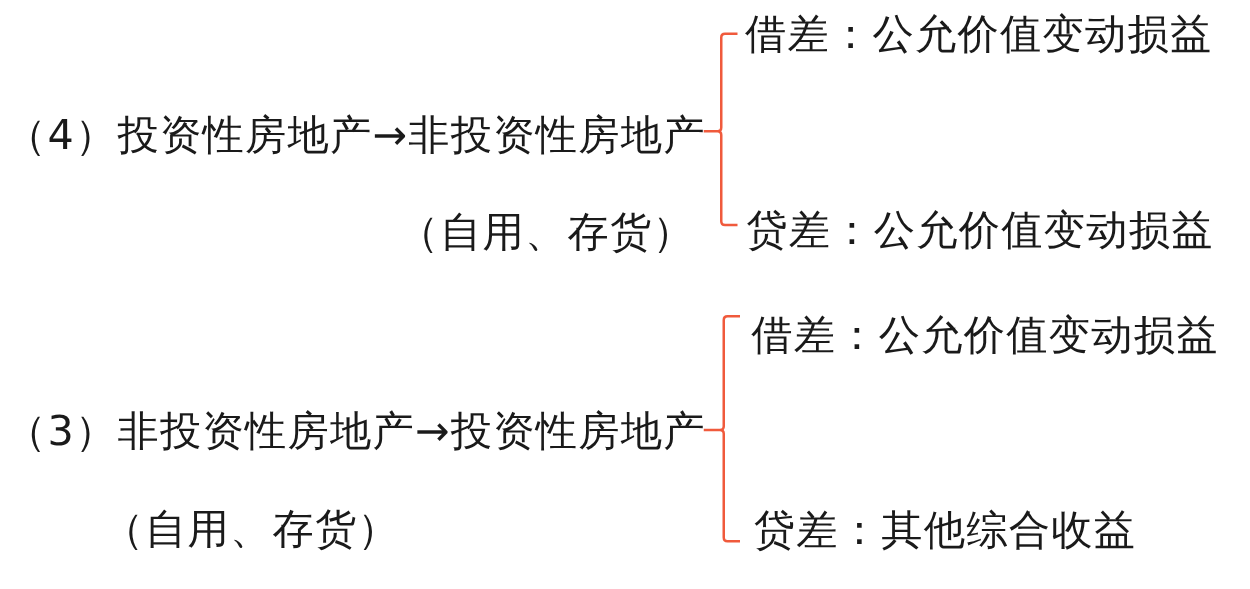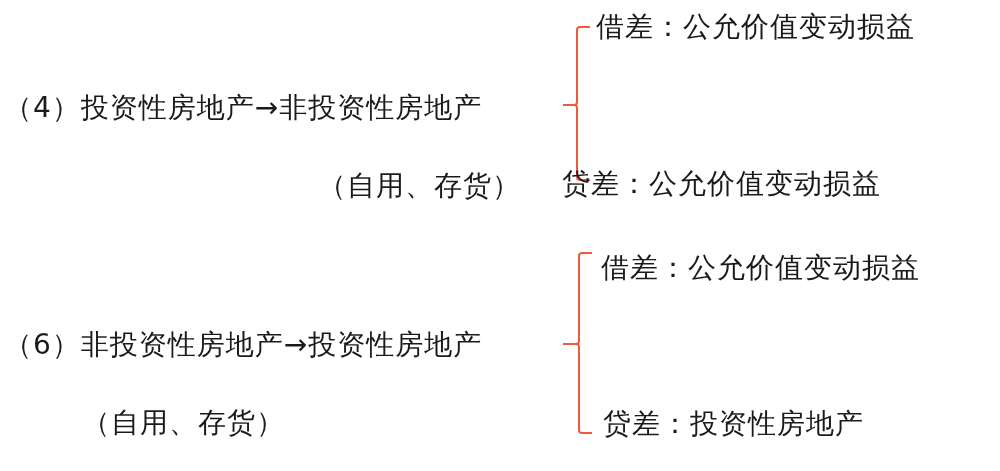--- a/index.html
+++ b/index.html
@@ -10,21 +10,21 @@
     body {
       width: 1000px;
       height: 471px;
       position: relative;
       overflow: hidden;
       font-family: "DejaVu Sans", "Liberation Sans", sans-serif;
       color: #1a1a1a;
     }
     .txt {
       position: absolute;
-      font-size: 28px;
+      font-size: 33px;
       line-height: 36px;
       white-space: nowrap;
       letter-spacing: 1px;
     }
     .brace {
       position: absolute;
       overflow: visible;
     }
     .brace path {
       fill: none;
@@ -37,26 +37,26 @@
 
 <div>
   <div class="txt" style="left:4px; top:90px;">（4）投资性房地产→非投资性房地产</div>
   <div class="txt" style="left:318px; top:168px;">（自用、存货）</div>
 
   <svg class="brace" style="left:560px; top:20px;" width="34" height="170">
     <path d="M30 7 L20 7 Q17 7 17 10 L17 82 Q17 85 14 85 L3 85 M14 85 Q17 85 17 88 L17 157 Q17 160 20 160 L30 160"></path>
   </svg>
 
   <div class="txt" style="left:596px; top:9px;">借差：公允价值变动损益</div>
-  <div class="txt" style="left:562px; top:166px;">贷差：公允价值变动损益</div>
+  <div class="txt" style="left:597px; top:166px;">贷差：公允价值变动损益</div>
 </div>
 
 <div>
-  <div class="txt" style="left:4px; top:327px;">（6）非投资性房地产→投资性房地产</div>
+  <div class="txt" style="left:4px; top:327px;">（3）非投资性房地产→投资性房地产</div>
   <div class="txt" style="left:82px; top:405px;">（自用、存货）</div>
 
   <svg class="brace" style="left:560px; top:246px;" width="34" height="195">
     <path d="M32 7 L22 7 Q19 7 19 10 L19 95 Q19 98 16 98 L3 98 M16 98 Q19 98 19 101 L19 184 Q19 187 22 187 L32 187"></path>
   </svg>
 
   <div class="txt" style="left:601px; top:250px;">借差：公允价值变动损益</div>
-  <div class="txt" style="left:603px; top:406px;">贷差：投资性房地产</div>
+  <div class="txt" style="left:603px; top:406px;">贷差：其他综合收益</div>
 </div>
 
 </body></html>

